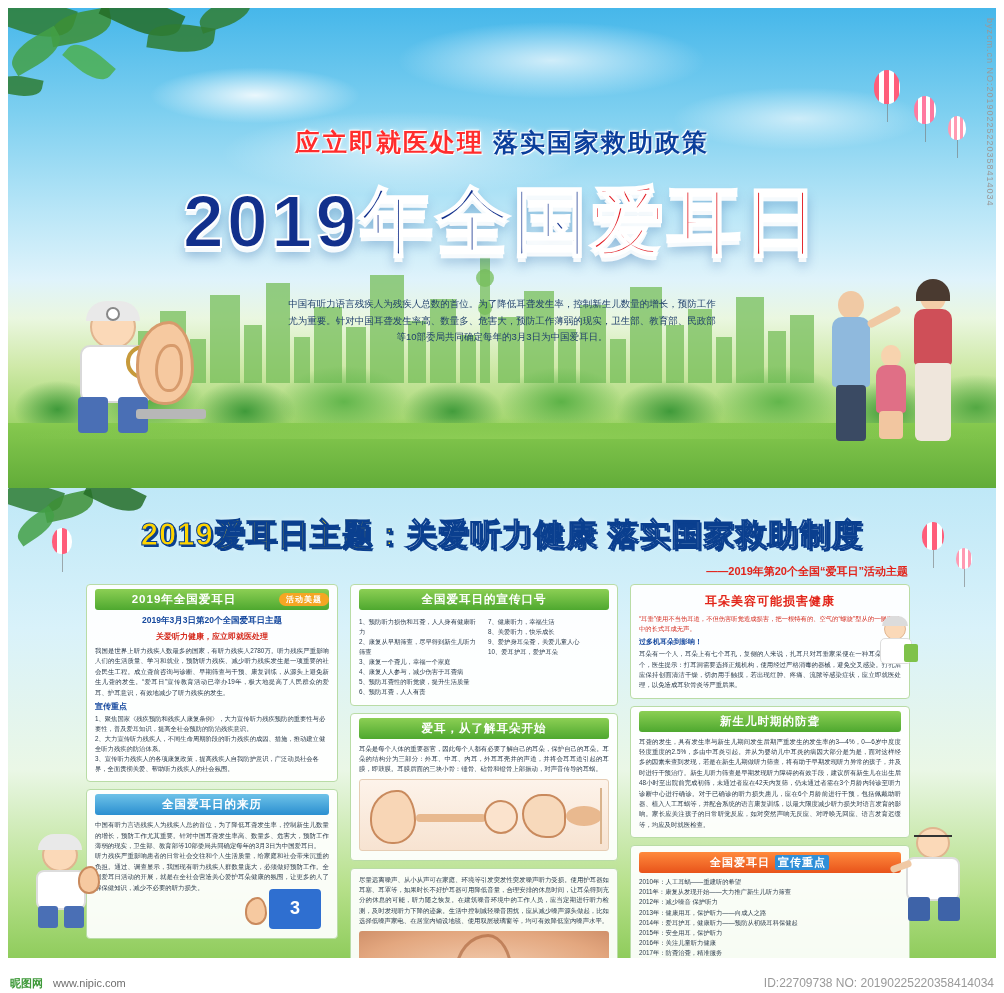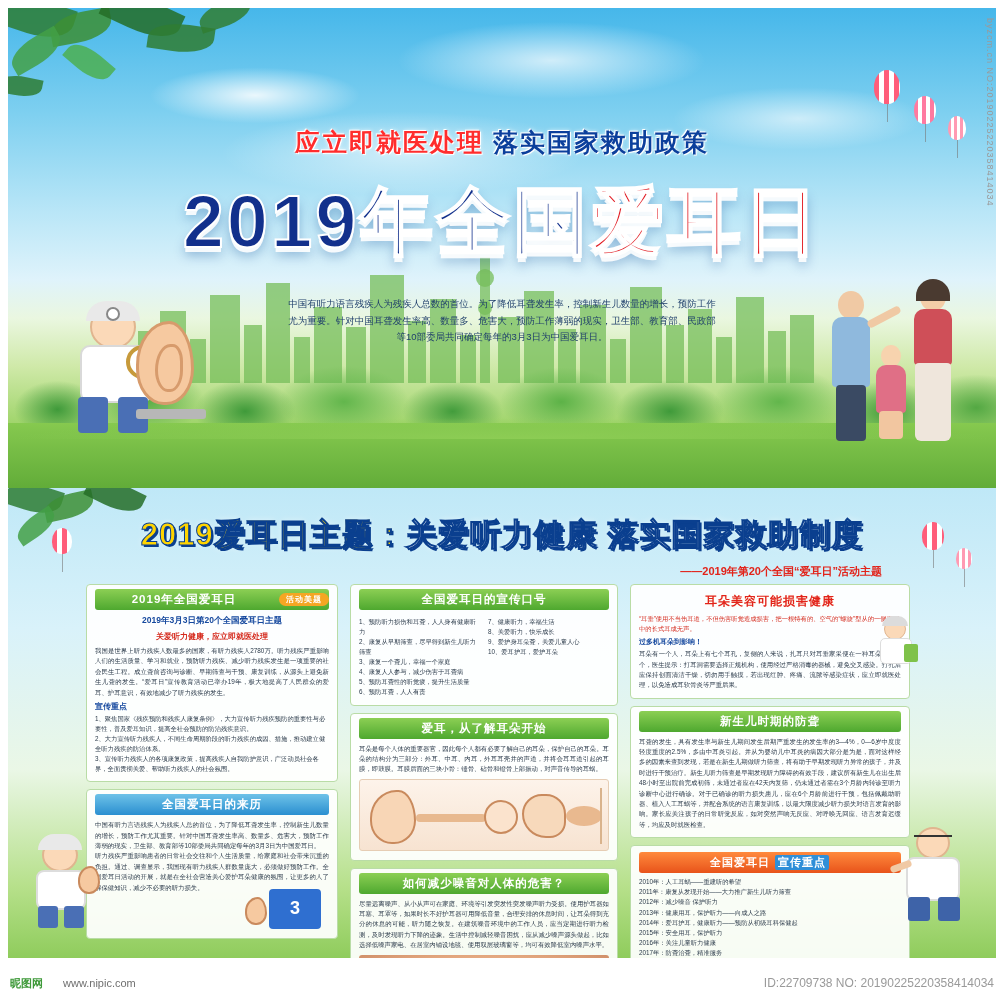--- a/index.html
+++ b/index.html
@@ -162,21 +162,21 @@
   }
   .board-title {
     font-size: 31px; font-weight: bold; letter-spacing: 1px;
     color: #ffd400;
     -webkit-text-stroke: 1px #0a3f8f;
     text-shadow: 2px 2px 0 #0a3f8f, 0 0 6px rgba(255,255,255,.6);
   }
   .board-title .w { color: #ffffff; -webkit-text-stroke: 1px #0a3f8f; }
   .board-sub {
     margin-top: 8px; font-size: 11px; font-weight: bold; color: #e2231a;
-    text-align: right; padding-right: 114px;
+    text-align: right; padding-right: 88px;
   }
 
   .cols {
     position: absolute; left: 78px; top: 96px;
     width: 840px; height: 320px;
     display: flex; gap: 12px;
   }
   .col { flex: 1; display: flex; flex-direction: column; gap: 7px; }
   .col.c1 { flex: 0 0 252px; }
   .col.c2 { flex: 0 0 268px; }
@@ -253,21 +253,21 @@
   .doc2 { position: absolute; left: 18px; bottom: 30px; width: 70px; height: 90px; }
   .doc3 { position: absolute; right: 28px; bottom: 36px; width: 70px; height: 95px; }
   .mini-doc { position:absolute; right: 8px; top: 34px; width: 44px; height: 54px; }
 
   .footer {
     position: absolute; left: 0; bottom: 0; width: 100%; height: 20px;
     display: flex; align-items: center; justify-content: space-between;
     padding: 0 10px;
     font-size: 9px; color: #8a8a8a;
   }
-  .logo-wm { display: flex; align-items: center; gap: 20px; color: #6f6f6f; font-size: 11px; }
+  .logo-wm { display: flex; align-items: center; gap: 10px; color: #6f6f6f; font-size: 11px; }
   .logo-wm .mark { font-size: 11px; color: #3f9a3a; font-weight: bold; }
   .id-wm { font-size: 12px; color: #9a9a9a; }
 </style>
 </head>
 <body>
 
 <div id="page">
 
   <div class="banner">
     <div class="clouds"></div>
@@ -456,21 +456,20 @@
             <div style="position:absolute;left:10px;top:10px;width:46px;height:54px;border:2px solid #c98a5d;border-radius:60% 40% 50% 50% / 55% 60% 45% 45%;background:#f8d6b6;"></div>
             <div style="position:absolute;left:56px;top:34px;width:70px;height:8px;background:#e8b98f;border-radius:4px;"></div>
             <div style="position:absolute;left:124px;top:20px;width:34px;height:34px;border-radius:50%;border:2px solid #c98a5d;background:#fbe3cd;"></div>
             <div style="position:absolute;left:162px;top:14px;width:44px;height:44px;border-radius:50% 50% 40% 60%;border:2px solid #c98a5d;background:#f7d9bb;"></div>
             <div style="position:absolute;left:206px;top:26px;width:36px;height:20px;border-radius:50%;background:#e9b98f;"></div>
             <div style="position:absolute;right:6px;top:8px;width:2px;height:56px;background:#d9b38c;"></div>
           </div>
         </div>
 
         <div class="panel">
-          <div class="panel-hd">如何减少噪音对人体的危害？</div>
           <div class="body-txt">尽量远离噪声、从小从声可在家庭、环境等引发突发性突发噪声听力受损。使用护耳器如耳塞、耳罩等，如果时长不好护耳器可用降低音量，合理安排的休息时间，让耳朵得到充分的休息的可能，听力随之恢复。在建筑噪音环境中的工作人员，应当定期进行听力检测，及时发现听力下降的迹象。生活中控制减轻噪音困扰，应从减少噪声源头做起，比如选择低噪声家电、在居室内铺设地毯、使用双层玻璃窗等，均可有效降低室内噪声水平。</div>
           <div class="ear-photo"></div>
         </div>
       </div>
 
       <div class="col c3">
         <div class="panel">
           <div class="warn-hd">耳朵美容可能损害健康</div>
           <div style="font-size:6.3px;line-height:1.6;color:#d52b1e;">“耳垂”使用不当伤耳道，不但伤害听觉造成损害，把一根特有的、空气的“螺旋”型从的一侧面到中的长式耳成无声。</div>
           <div style="font-size:7px;font-weight:bold;color:#15489e;margin:3px 0 2px;">过多机耳朵到影响！</div>

